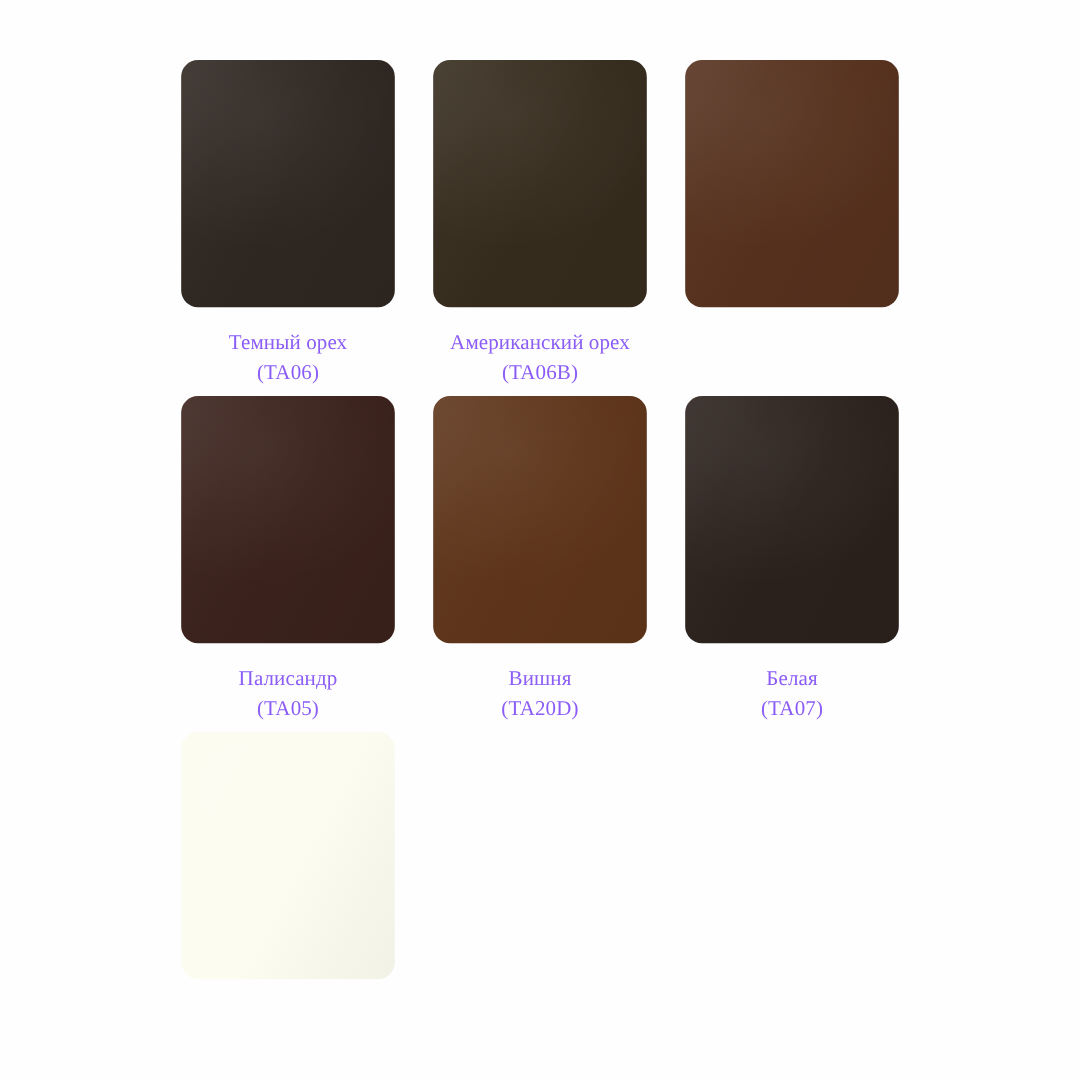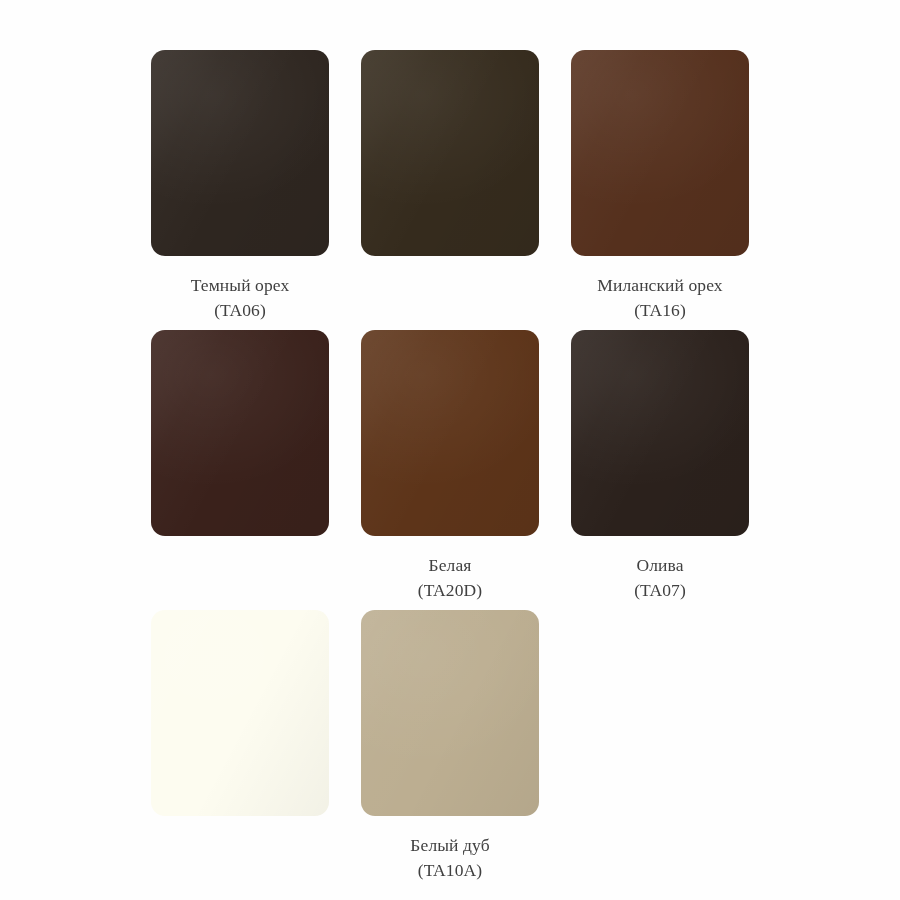--- a/index.html
+++ b/index.html
@@ -70,21 +70,21 @@
     background:
       radial-gradient(130% 95% at 34% 22%,
         rgba(255,255,255,0.055) 0%,
         rgba(255,255,255,0.0) 58%);
     pointer-events: none;
   }
 
   .swatch-caption {
     margin-top: 17px;
     text-align: center;
-    color: #404040;
+    color: #8b5cf6;
     font-size: 17.5px;
     line-height: 1.42;
     letter-spacing: 0.1px;
     white-space: nowrap;
   }
   .swatch-name {
     display: block;
   }
   .swatch-code {
     display: block;
@@ -99,57 +99,52 @@
     <div class="swatch-chip" style="background-color: rgb(46, 38, 32);"></div>
     <div class="swatch-caption">
       <span class="swatch-name">Темный орех</span>
       <span class="swatch-code">(TA06)</span>
     </div>
   </div>
 
   <div class="swatch-cell">
     <div class="swatch-chip" style="background-color: rgb(53, 43, 29);"></div>
     <div class="swatch-caption">
+      <span class="swatch-name">Американский орех</span>
+      <span class="swatch-code">(TA06B)</span>
     </div>
   </div>
 
   <div class="swatch-cell">
     <div class="swatch-chip" style="background-color: rgb(85, 48, 29);"></div>
-    <div class="swatch-caption">
-      <span class="swatch-name">Миланский орех</span>
-      <span class="swatch-code">(TA16)</span>
-    </div>
   </div>
 
   <div class="swatch-cell">
     <div class="swatch-chip" style="background-color: rgb(58, 33, 27);"></div>
+    <div class="swatch-caption">
+      <span class="swatch-name">Палисандр</span>
+      <span class="swatch-code">(TA05)</span>
+    </div>
   </div>
 
   <div class="swatch-cell">
     <div class="swatch-chip" style="background-color: rgb(93, 52, 25);"></div>
     <div class="swatch-caption">
-      <span class="swatch-name">Белая</span>
+      <span class="swatch-name">Вишня</span>
       <span class="swatch-code">(TA20D)</span>
     </div>
   </div>
 
 
   <div class="swatch-cell">
     <div class="swatch-chip" style="background-color: rgb(43, 33, 28);"></div>
     <div class="swatch-caption">
-      <span class="swatch-name">Олива</span>
+      <span class="swatch-name">Белая</span>
       <span class="swatch-code">(TA07)</span>
     </div>
   </div>
 
   <div class="swatch-cell">
     <div class="swatch-chip" style="background-color: rgb(253, 252, 240);"></div>
   </div>
 
-  <div class="swatch-cell">
-    <div class="swatch-chip" style="background-color: rgb(188, 174, 145);"></div>
-    <div class="swatch-caption">
-      <span class="swatch-name">Белый дуб</span>
-      <span class="swatch-code">(TA10A)</span>
-    </div>
-  </div>
 
 </div>
 
 </body></html>

